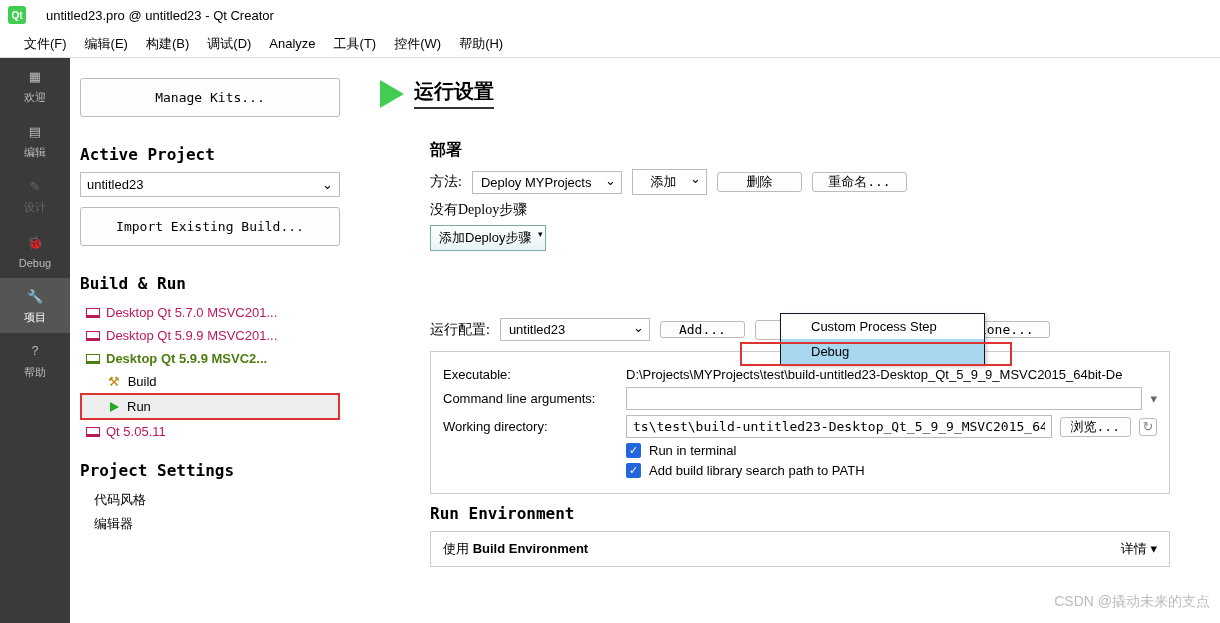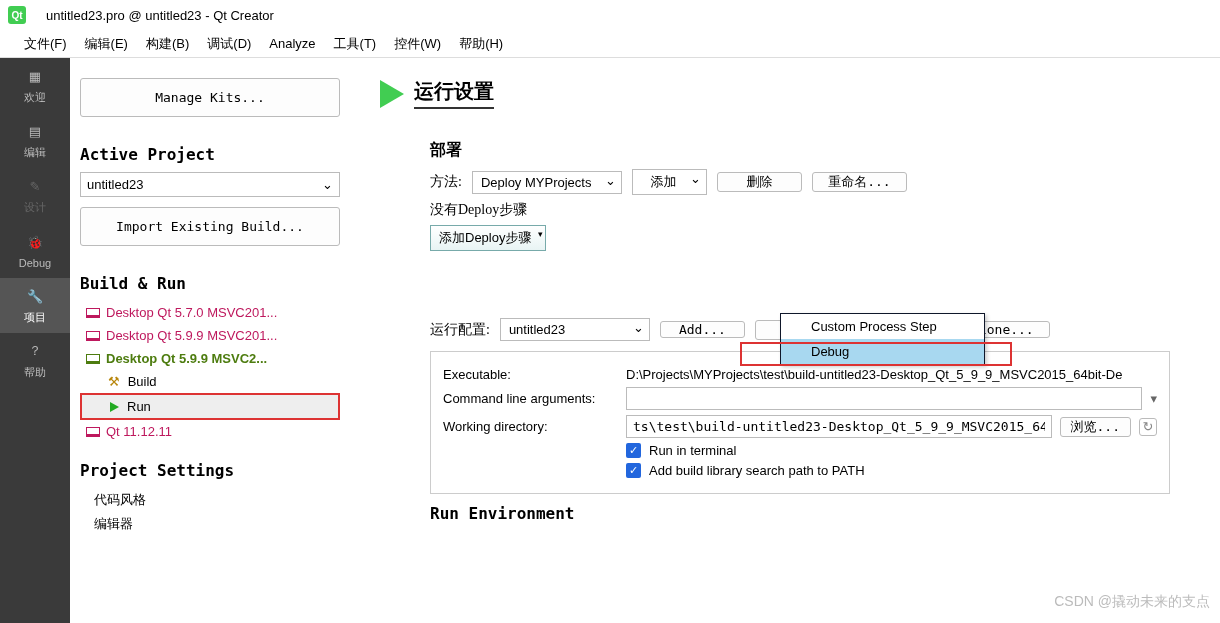--- a/index.html
+++ b/index.html
@@ -121,21 +121,21 @@
     <div class="kit-sub">
         <span class="hammer-ico">⚒</span>
         <span>Build</span>
       </div>
     <div class="kit-sub kit-run">
         <div class="play-mini"></div>
         <span>Run</span>
       </div>
     <div class="kit-item">
         <div class="monitor-ico"></div>
-        <span>Qt 11.12.11</span>
+        <span>Qt 5.05.11</span>
       </div>
 
     <div class="section-title">Project Settings</div>
     <div class="settings-item">代码风格</div>
     <div class="settings-item">编辑器</div>
   </div>
 
   <div class="content">
     <div class="run-header">
       <div class="big-play"></div>
@@ -190,20 +190,24 @@
         <span>Run in terminal</span>
       </div>
       <div class="details-row">
         <span class="dl"></span>
         <span class="chk">✓</span>
         <span>Add build library search path to PATH</span>
       </div>
     </div>
 
     <div class="sub-title" style="font-family:Consolas,monospace">Run Environment</div>
+    <div class="env-box">
+      <span><span>使用 </span><b>Build Environment</b></span>
+      <span><span>详情</span> ▾</span>
+    </div>
 
     <div class="dropdown">
       <div class="dd-item">Custom Process Step</div>
       <div class="dd-item hover">Debug</div>
     </div>
     <div class="red-box dd"></div>
   </div>
 </div>
 
 <div class="watermark">CSDN @撬动未来的支点</div>

